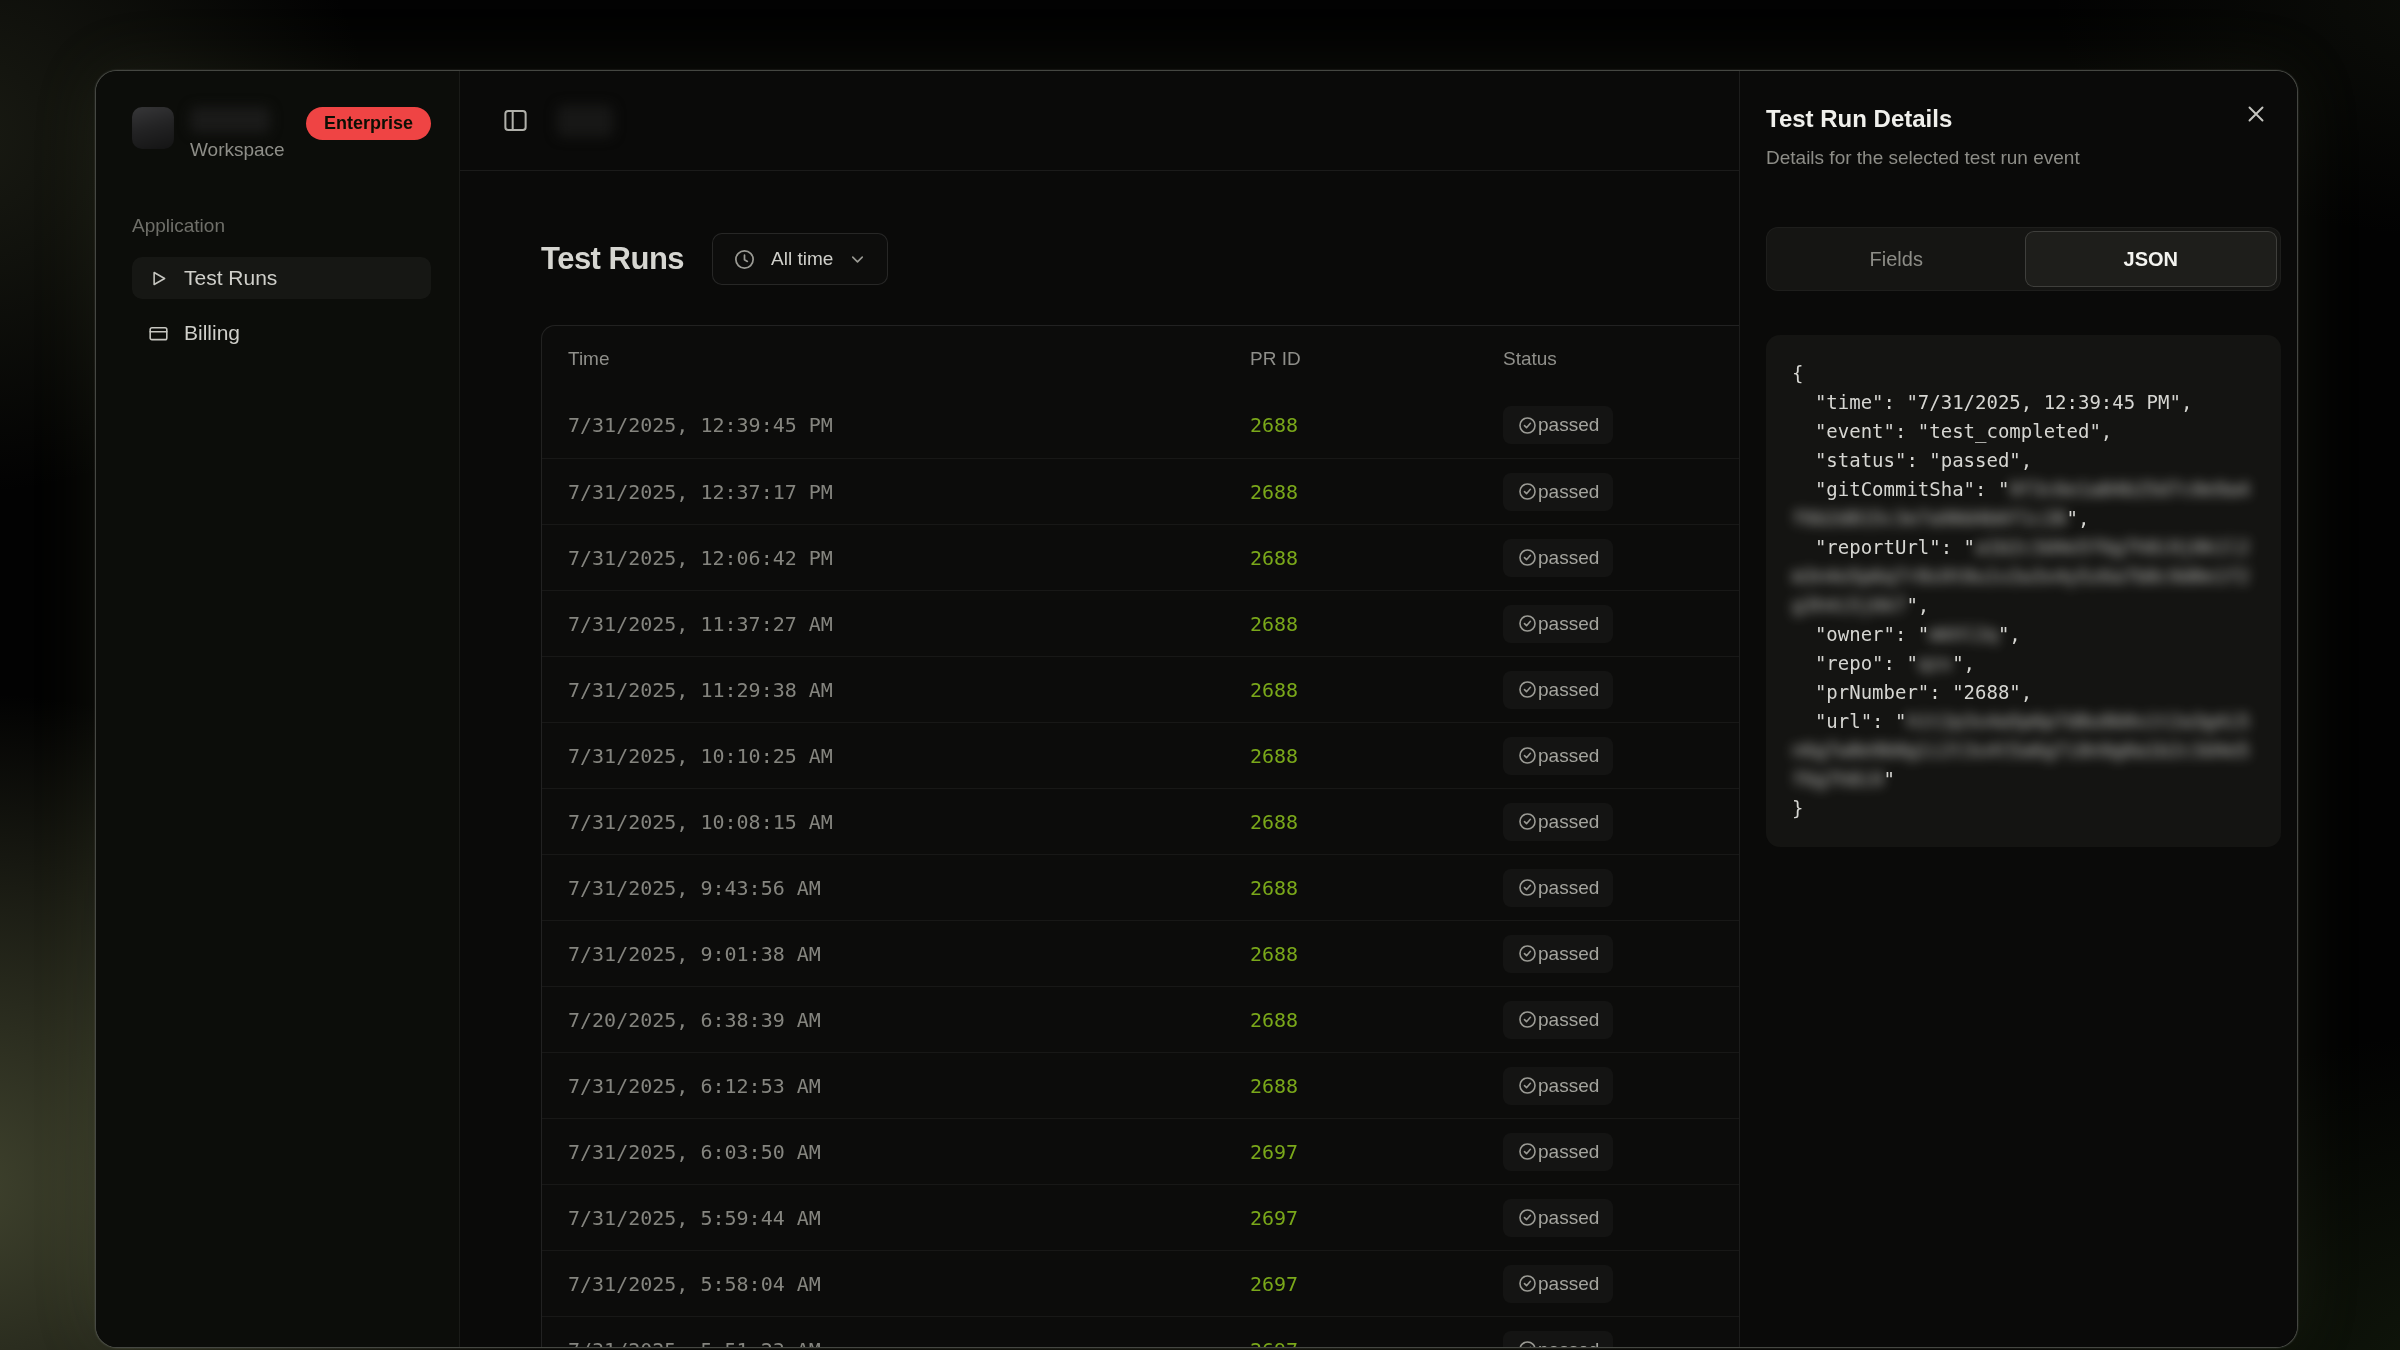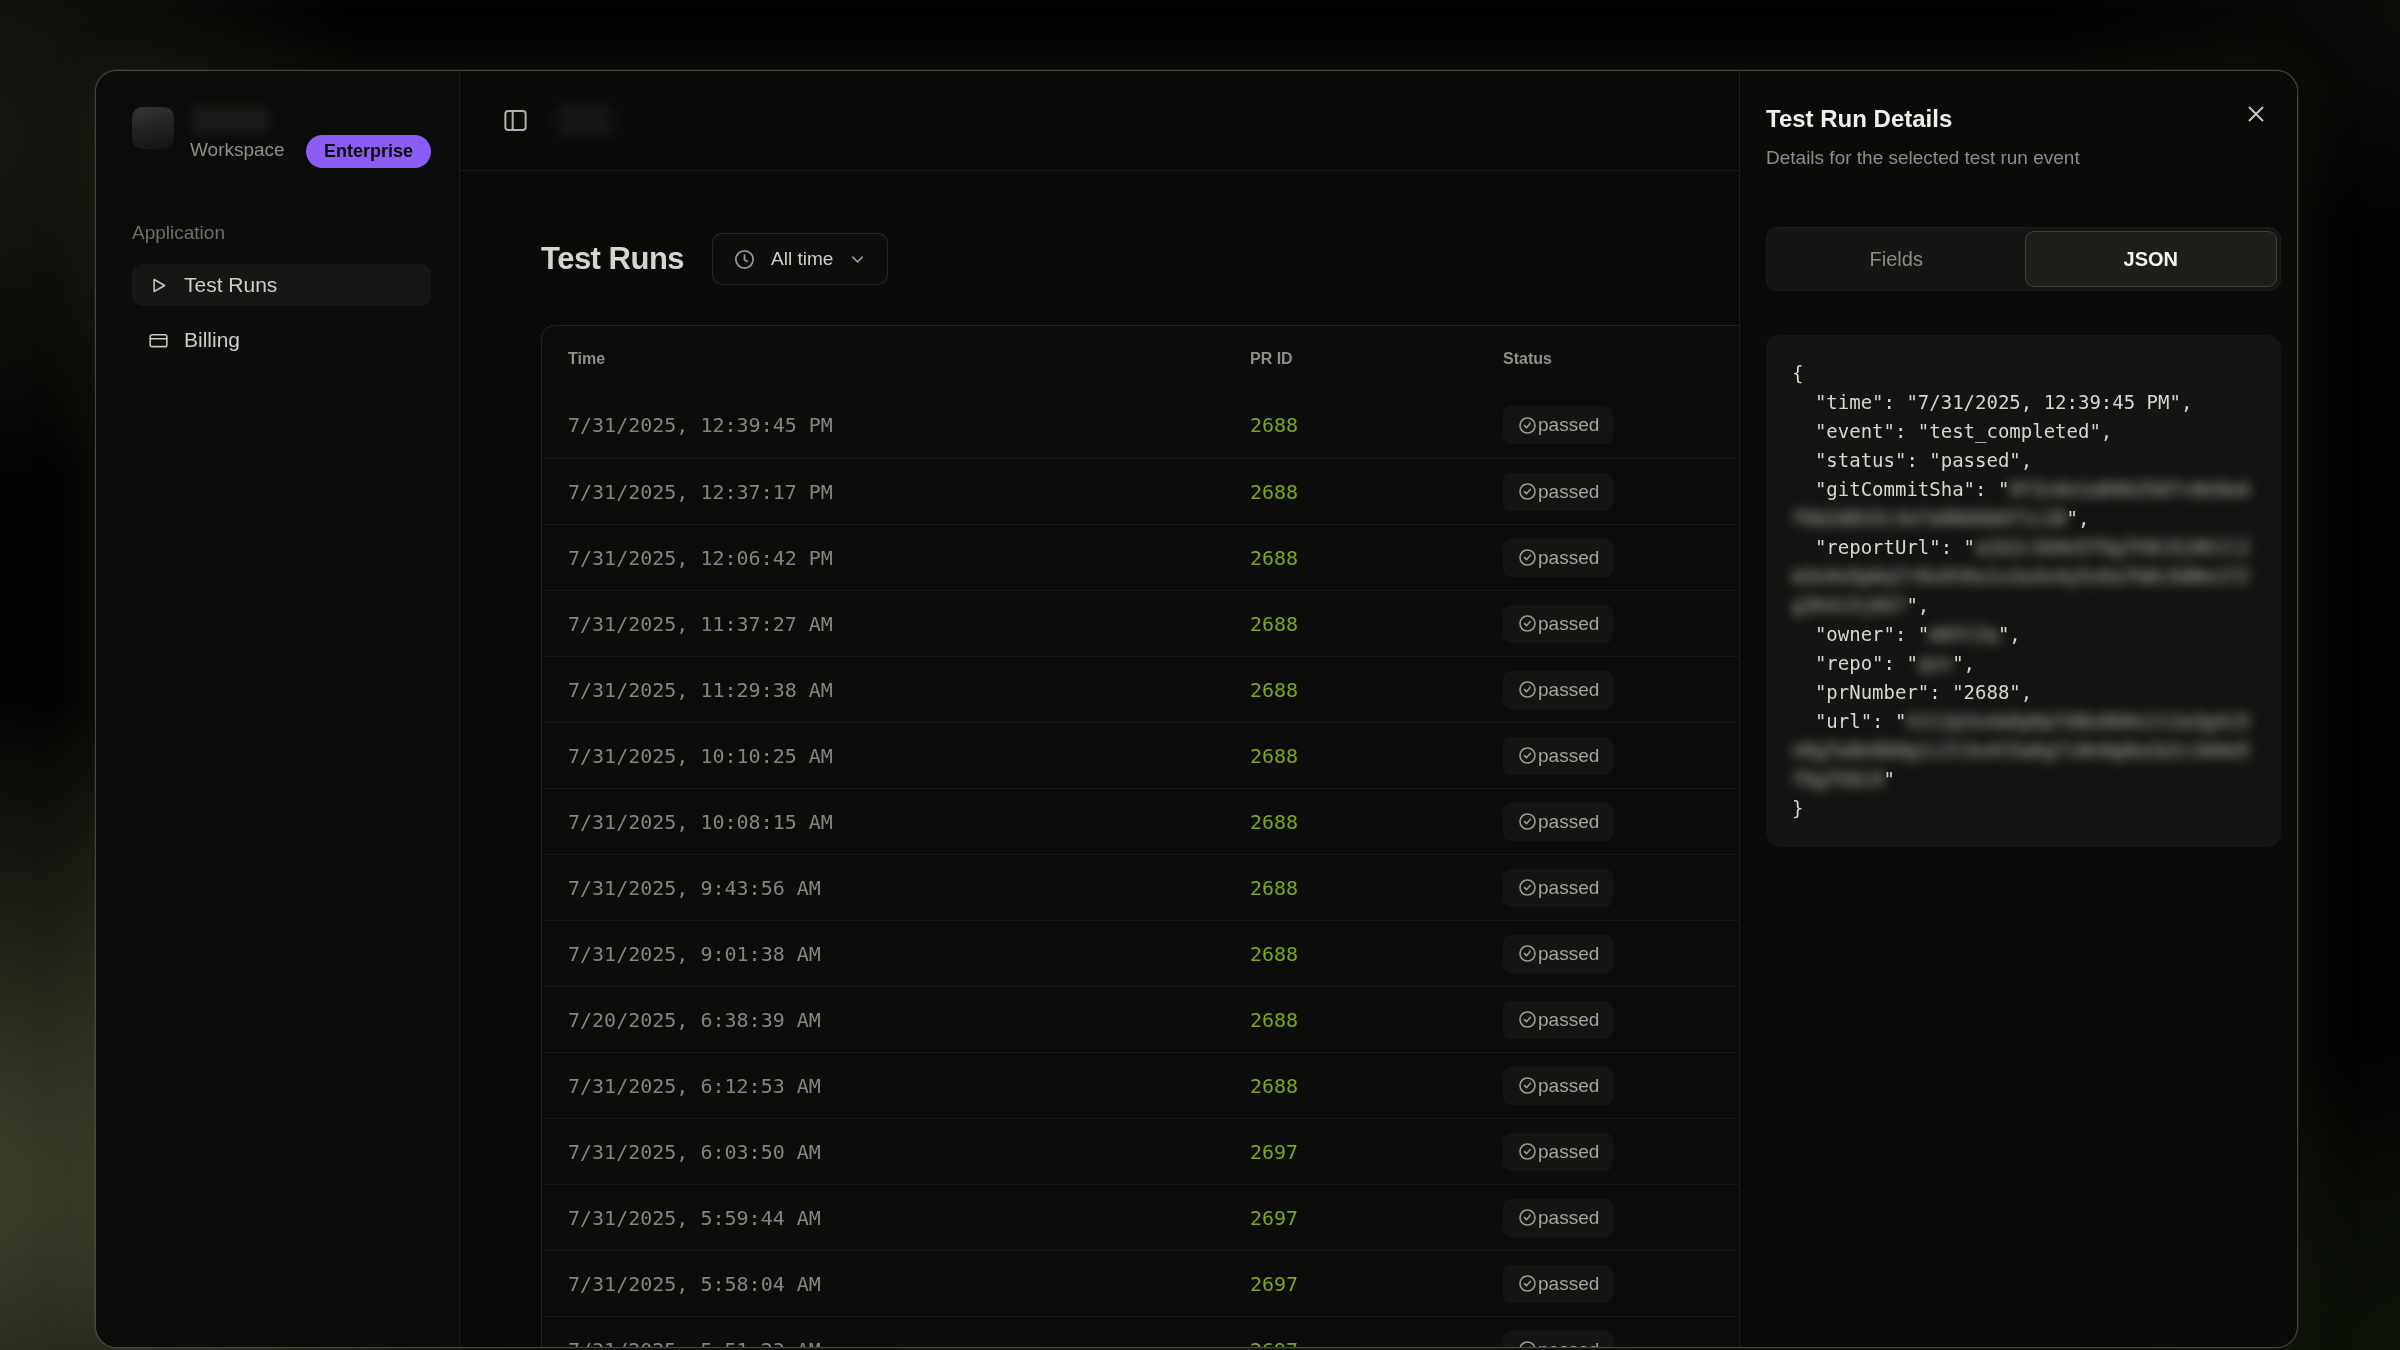--- a/index.html
+++ b/index.html
@@ -39,22 +39,22 @@
   .ws-logo::before {
     content:""; position:absolute; inset:-5px;
     background:linear-gradient(165deg,#3c3c3e 0%,#232324 48%,#101010 100%);
     filter:blur(3px);
   }
   .ws-meta { display:flex; flex-direction:column; gap:6px; min-width:0;justify-content:center; }
   .ws-name-blob { width:80px; height:26px; border-radius:6px; background:#1a1a19; filter:blur(6px); }
   .ws-label { font-size:19px; color:#8e8e88; }
   .badge {
     margin-left:auto; height:33px; padding:0 18px; border-radius:17px;
-    background:#8b5cf6; color:#0c0f04; font-size:18px; font-weight:600;
-    display:flex; align-items:center; white-space:nowrap;margin-top:28px;
+    background:#ef4444; color:#0c0f04; font-size:18px; font-weight:600;
+    display:flex; align-items:center; white-space:nowrap;
   }
   .section-label { margin-top:54px; font-size:19px; color:#6f6f69; }
   .nav { margin-top:20px; display:flex; flex-direction:column; gap:13px; }
   .nav-item {
     height:42px; border-radius:10px; padding:0 16px;
     display:flex; align-items:center; gap:15px;
     font-size:21px; color:#cfcfca; cursor:default;
   }
   .nav-item.active { background:rgba(255,255,255,0.045); }
   .icon { display:inline-flex; flex:0 0 auto; color:#c6c6c0; }
@@ -82,21 +82,21 @@
     flex:1 1 auto;
     border:1px solid rgba(255,255,255,0.09);
     border-right:none; border-bottom:none;
     border-radius:14px 0 0 0;
     overflow:hidden;
     background:rgba(255,255,255,0.012);
   }
   .trow { display:flex; align-items:center; height:66px; }
   .trow + .trow { border-top:1px solid rgba(255,255,255,0.05); }
   .thead { height:66px; }
-  .thead .c { font-size:16px; color:#8f8f8a;font-weight:bold; }
+  .thead .c { font-size:19px; color:#8f8f8a; }
   .c { padding-left:26px; }
   .c.time { flex:0 0 682px; }
   .c.pr   { flex:0 0 253px; }
   .c.status { flex:1 1 auto; }
   .cell-time { font-family:"DejaVu Sans Mono", monospace; font-size:20px; color:#85857f; }
   .cell-pr   { font-family:"DejaVu Sans Mono", monospace; font-size:20px; color:#7aa81a; }
   .status-badge {
     display:inline-flex; align-items:center; 
     padding:8px 14px; border-radius:8px;
     background:rgba(255,255,255,0.035);

